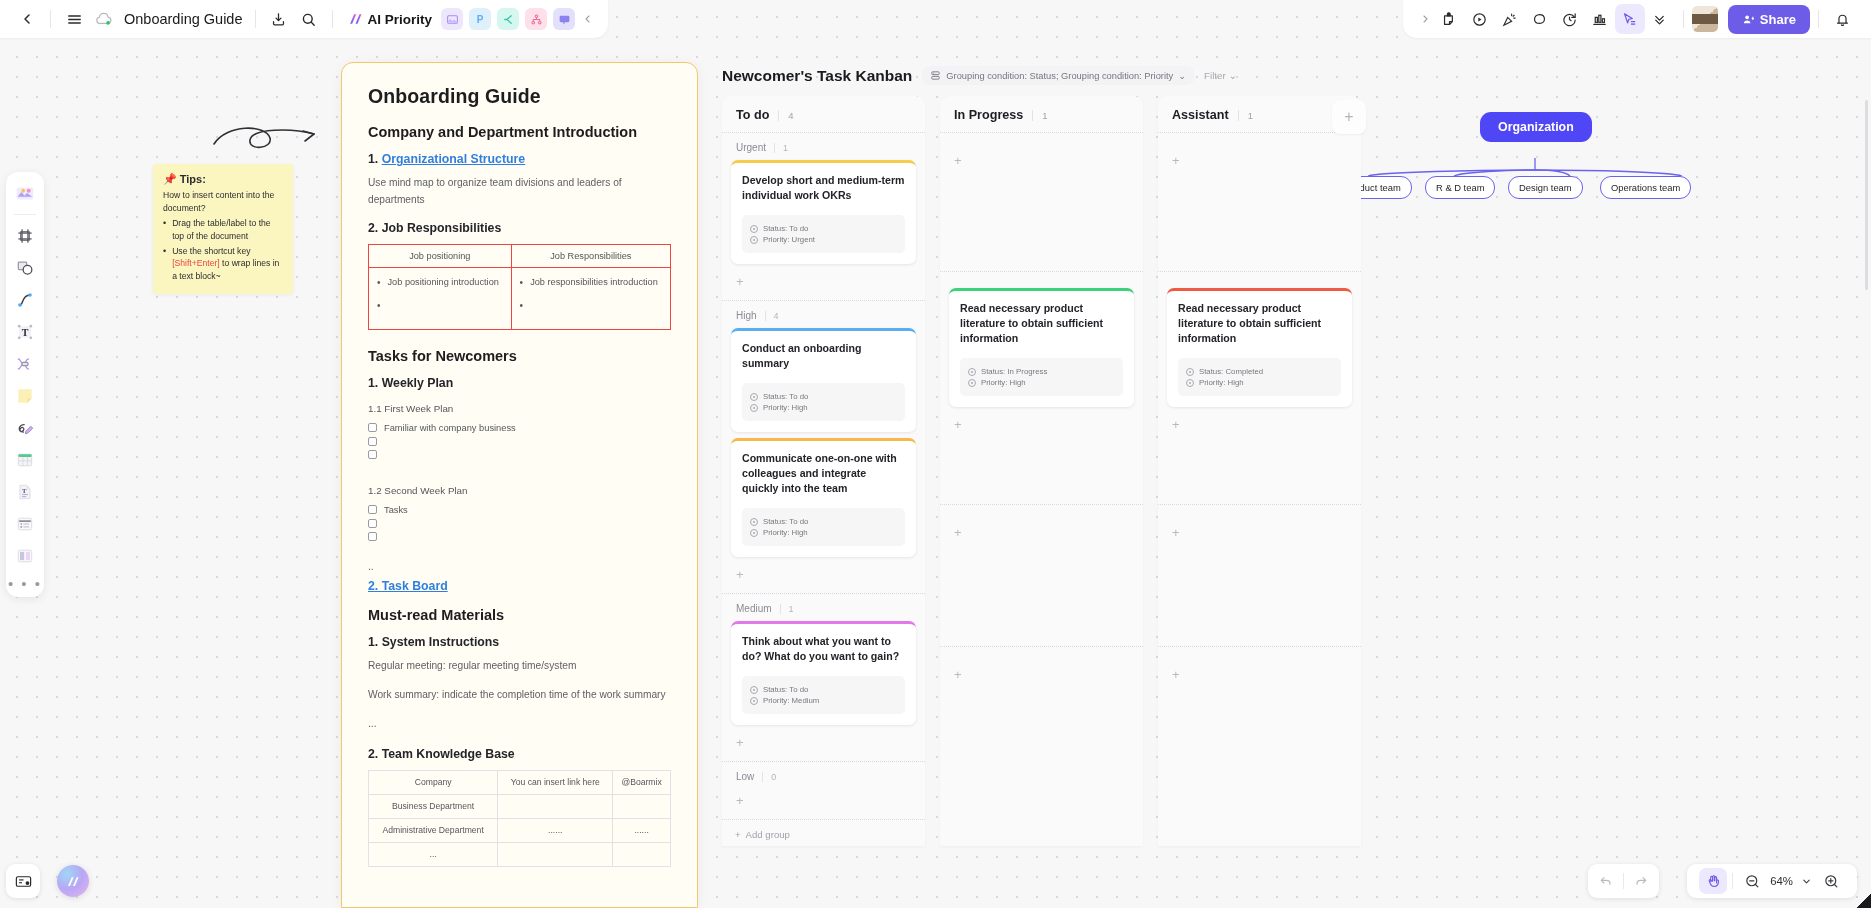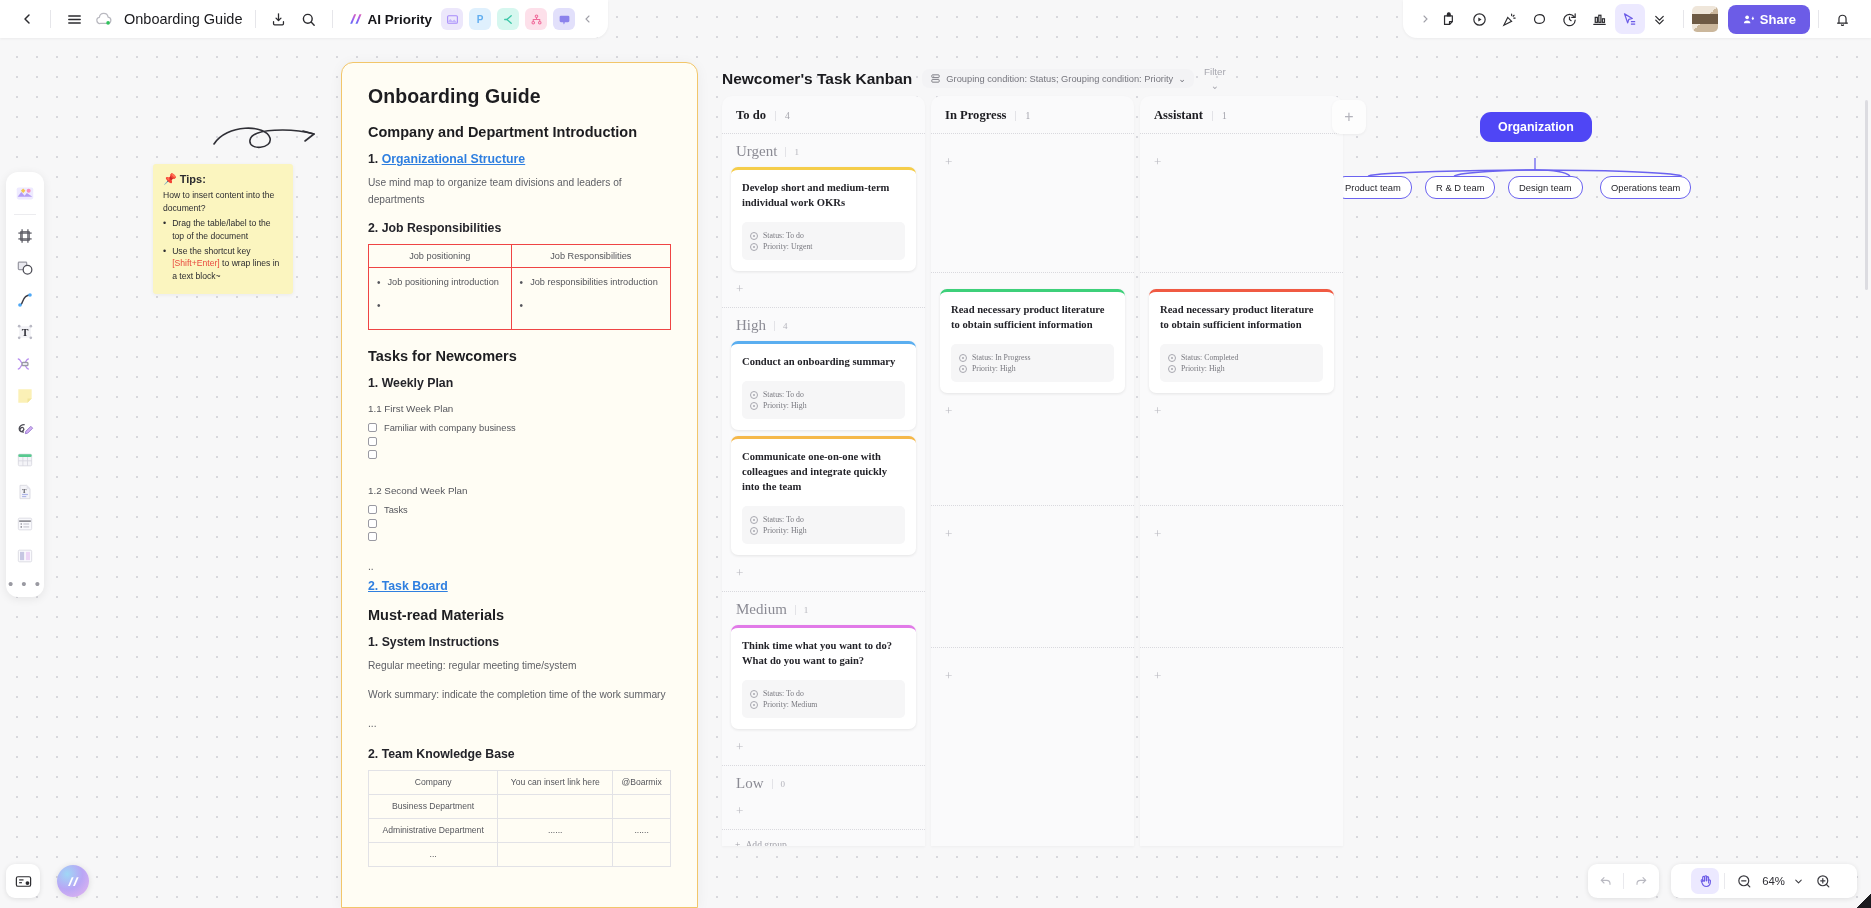--- a/index.html
+++ b/index.html
@@ -152,36 +152,36 @@
   
   #kanban-title-row {
     position: absolute; left: 722px; top: 66px; display: flex; align-items: center; gap: 10px; z-index: 15;
   }
   #kanban-title { font-size: 15.5px; font-weight: 700; color: #1b1b1f; white-space: nowrap; }
   .kb-chip {
     display: flex; align-items: center; gap: 5px;
     background: #f3f3f5; border-radius: 7px; padding: 4px 8px;
     font-size: 9.3px; color: #76767e; cursor: pointer; white-space: nowrap;
   }
-  .kb-filter { font-size: 9.8px; color: #a8a8b0; cursor: pointer; display:flex; align-items:center; gap:3px;flex-direction:column;}
+  .kb-filter { font-size: 9.8px; color: #a8a8b0; cursor: pointer; display:flex; align-items:center; gap:3px;}
 
   #kanban {
-    position: absolute; left: 722px; top: 96px; display: flex; gap: 6px; z-index: 14; font-family: Liberation Serif, serif;
+    position: absolute; left: 722px; top: 96px; display: flex; gap: 15px; z-index: 14;
   }
   .kcol {
     width: 203px; background: #fafafb; border-radius: 10px 10px 0 0;
     display: flex; flex-direction: column; height: 750px; overflow: hidden;
     box-shadow: 0 1px 3px rgba(0,0,0,.04);
   }
   .kcol-head { padding: 12px 14px 10px; display: flex; align-items: center; gap: 9px; }
   .kcol-name { font-size: 12.6px; font-weight: 700; color: #1d1d22; }
   .kcol-count { font-size: 9.5px; color: #a2a2aa; border-left: 1px solid #e3e3e7; padding-left: 9px; }
   .kgroup { border-top: 1.3px dotted #d9d9de; padding: 0 0 3px; }
   .kgroup-head { padding: 9px 14px 7px; display: flex; align-items: center; gap: 8px; }
-  .kgroup-name { font-size: 15px; color: #8b8b94; text-align: center; }
+  .kgroup-name { font-size: 10px; color: #8b8b94; text-align: center; }
   .kgroup-count { font-size: 9px; color: #b4b4bc; border-left: 1px solid #e3e3e7; padding-left: 8px; }
   .kcard {
     margin: 0 9px 6px; background: #fff; border-radius: 7px;
     border-top: 3px solid #ddd; overflow: hidden;
     box-shadow: 0 1px 3px rgba(0,0,0,.09);
     cursor: pointer;
   }
   .kcard-body { padding: 10px 11px 11px; }
   .kcard-title { font-size: 10.6px; font-weight: 700; color: #232329; line-height: 1.42; margin-bottom: 12px; }
   .kcard-meta { background: #f6f6f7; border-radius: 5px; padding: 7px 8px; }
@@ -228,21 +228,21 @@
     box-shadow: 0 1px 6px rgba(0,0,0,.12);
   }
   #undo-redo {
     position: absolute; right: 212px; bottom: 10px; height: 34px;
     background: #fff; border-radius: 9px; box-shadow: 0 1px 5px rgba(0,0,0,.1);
     display: flex; align-items: center; z-index: 30; padding: 0 4px;
   }
   #zoom-bar {
     position: absolute; right: 14px; bottom: 10px; height: 34px;
     background: #fff; border-radius: 9px; box-shadow: 0 1px 5px rgba(0,0,0,.1);
-    display: flex; align-items: center; padding: 0 20px; gap: 2px; z-index: 30;
+    display: flex; align-items: center; padding: 0 12px; gap: 2px; z-index: 30;
   }
   .zb-icon {
     width: 28px; height: 26px; display: flex; align-items: center; justify-content: center;
     border-radius: 7px; cursor: pointer; color: #3a3a40;
   }
   .zb-sep { width: 1px; height: 16px; background: #e9e9ed; margin: 0 3px; }
   #zoom-level { font-size: 11.4px; color: #2f2f35; cursor: pointer; padding: 0 2px; }
   .hand-active { background: #ece9ff; color: #6c5ce7; }
   .resize-corner {
     position: absolute; right: 0; bottom: 0; width: 14px; height: 14px; z-index: 35;
@@ -727,21 +727,21 @@
       <div class="kadd">+</div>
     </div>
 
     <div class="kgroup">
       <div class="kgroup-head">
         <span class="kgroup-name">Medium</span>
         <span class="kgroup-count">1</span>
       </div>
       <div class="kcard" style="border-top-color:#e17ae8">
         <div class="kcard-body">
-          <div class="kcard-title">Think time what you want to do? What do you want to gain?</div>
+          <div class="kcard-title">Think about what you want to do? What do you want to gain?</div>
           <div class="kcard-meta">
             <div class="kmeta-row">
                 <span class="kmeta-ico"></span>
                 <span>Status: To do</span>
               </div>
             <div class="kmeta-row">
                 <span class="kmeta-ico"></span>
                 <span>Priority: Medium</span>
               </div>
           </div>

